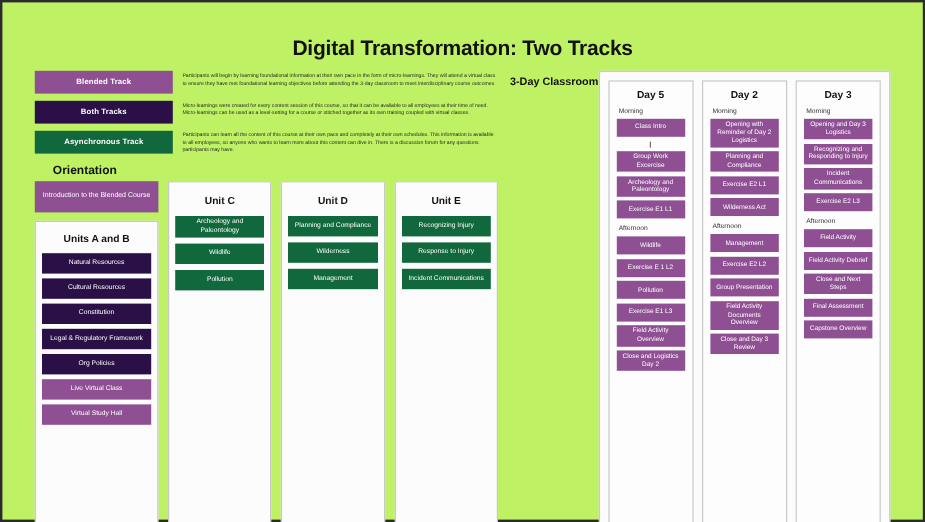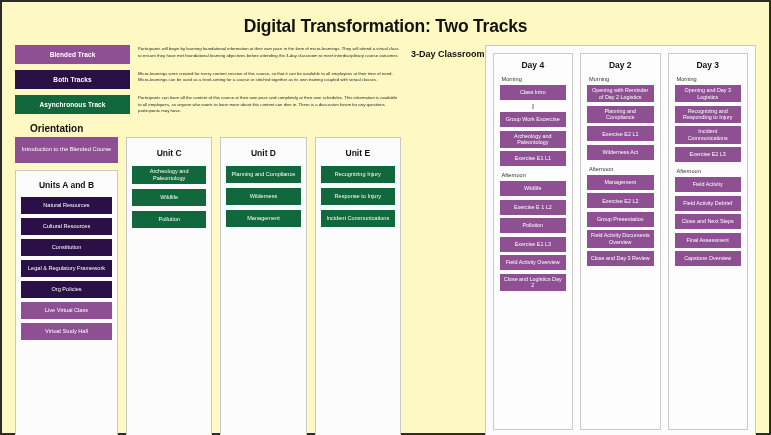--- a/index.html
+++ b/index.html
@@ -5,23 +5,23 @@
   * { box-sizing: border-box; margin: 0; padding: 0; }
   html, body {
     width: 771px; height: 435px;
     background: #ffffff;
     font-family: "Liberation Sans", sans-serif;
     overflow: hidden;
   }
   #slide {
     position: relative;
     width: 771px; height: 435px;
-    background: #fef9c3;
+    background: #bef264;
     border: 2px solid #2b2b2b;
-    padding: 4px;
+    padding: 18px;
   }
 
   
   .title {
     text-align: center;
     font-size: 17.5px;
     font-weight: bold;
     color: #121212;
     letter-spacing: -0.2px;
     padding-top: 10px;
@@ -234,21 +234,21 @@
 
       </div>
     </div>
 
     <div class="right-pane">
       <div class="class-head">3-Day Classroom</div>
 
       <div class="days-box">
 
         <div class="day-card">
-          <div class="day-title">Day 4</div>
+          <div class="day-title">Day 5</div>
           <div class="part-label">Morning</div>
           <div class="day-list">
             <div class="day-pill">Class Intro</div>
             <div class="connector"></div>
             <div class="day-pill">Group Work Excercise</div>
             <div class="day-pill">Archeology and Paleontology</div>
             <div class="day-pill">Exercise E1 L1</div>
           </div>
           <div class="part-label after">Afternoon</div>
           <div class="day-list">

